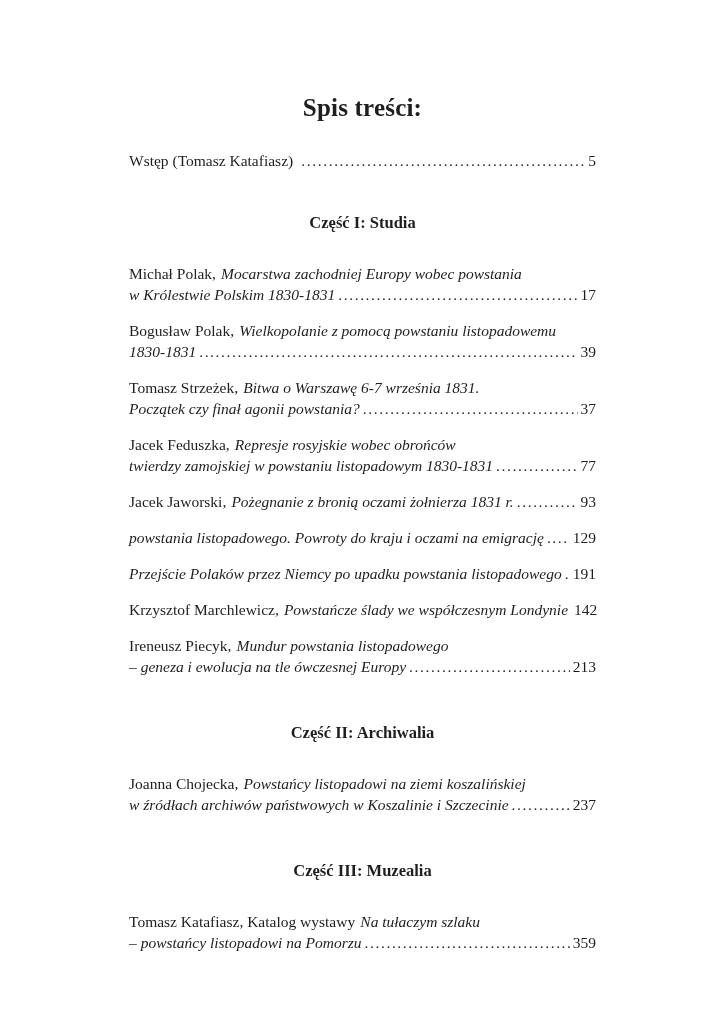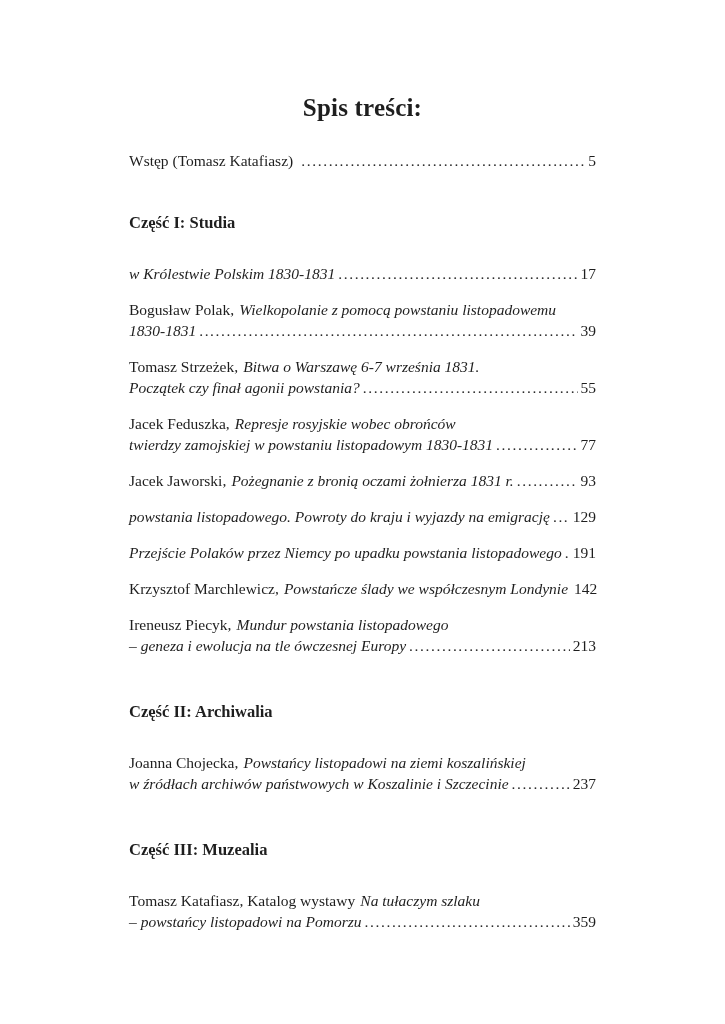--- a/index.html
+++ b/index.html
@@ -53,21 +53,21 @@
     margin-left: 3px;
     color: #2a2a2a;
   }
   .pg {
     white-space: nowrap;
     padding-left: 3px;
   }
   .section-heading {
     font-size: 16.5px;
     font-weight: bold;
-    text-align: left;
+    text-align: center;
     margin: 46px 0 30px 0;
   }
   .section-heading.first {
     margin-top: 42px;
   }
   .entry {
     margin-bottom: 15px;
   }
   .intro-row {
     margin-bottom: 0;
@@ -84,20 +84,21 @@
     <p class="toc-line fill">
         <span class="author">Wstęp (Tomasz Katafiasz)</span>
         <span class="dots">............................................................................................................................................................................................................................</span>
         <span class="pg">5</span>
       </p>
   </div>
 
   <h2 class="section-heading first">Część I: Studia</h2>
 
   <div class="entry">
+    <p class="toc-line"><span class="author">Michał Polak,</span><span class="ital">Mocarstwa zachodniej Europy wobec powstania</span></p>
     <p class="toc-line fill">
         <span class="ital">w Królestwie Polskim 1830-1831</span>
         <span class="dots">............................................................................................................................................................................................................................</span>
         <span class="pg">17</span>
       </p>
   </div>
 
   <div class="entry">
     <p class="toc-line"><span class="author">Bogusław Polak,</span><span class="ital">Wielkopolanie z pomocą powstaniu listopadowemu</span></p>
     <p class="toc-line fill">
@@ -105,21 +106,21 @@
         <span class="dots">............................................................................................................................................................................................................................</span>
         <span class="pg">39</span>
       </p>
   </div>
 
   <div class="entry">
     <p class="toc-line"><span class="author">Tomasz Strzeżek,</span><span class="ital">Bitwa o Warszawę 6-7 września 1831.</span></p>
     <p class="toc-line fill">
         <span class="ital">Początek czy finał agonii powstania?</span>
         <span class="dots">............................................................................................................................................................................................................................</span>
-        <span class="pg">55</span>
+        <span class="pg">37</span>
       </p>
   </div>
 
   <div class="entry">
     <p class="toc-line"><span class="author">Jacek Feduszka,</span><span class="ital">Represje rosyjskie wobec obrońców</span></p>
     <p class="toc-line fill">
         <span class="ital">twierdzy zamojskiej w powstaniu listopadowym 1830-1831</span>
         <span class="dots">............................................................................................................................................................................................................................</span>
         <span class="pg">77</span>
       </p>
@@ -129,21 +130,21 @@
     <p class="toc-line fill">
         <span class="author">Jacek Jaworski,</span>
         <span class="ital">Pożegnanie z bronią oczami żołnierza 1831 r.</span>
         <span class="dots">............................................................................................................................................................................................................................</span>
         <span class="pg">93</span>
       </p>
   </div>
 
   <div class="entry">
     <p class="toc-line fill">
-        <span class="ital">powstania listopadowego. Powroty do kraju i wyjazdy na emigrację</span>
+        <span class="ital">powstania listopadowego. Powroty do kraju i oczami na emigrację</span>
         <span class="dots">............................................................................................................................................................................................................................</span>
         <span class="pg">129</span>
       </p>
   </div>
 
   <div class="entry">
     <p class="toc-line fill">
         <span class="ital">Przejście Polaków przez Niemcy po upadku powstania listopadowego</span>
         <span class="dots">............................................................................................................................................................................................................................</span>
         <span class="pg">191</span>

